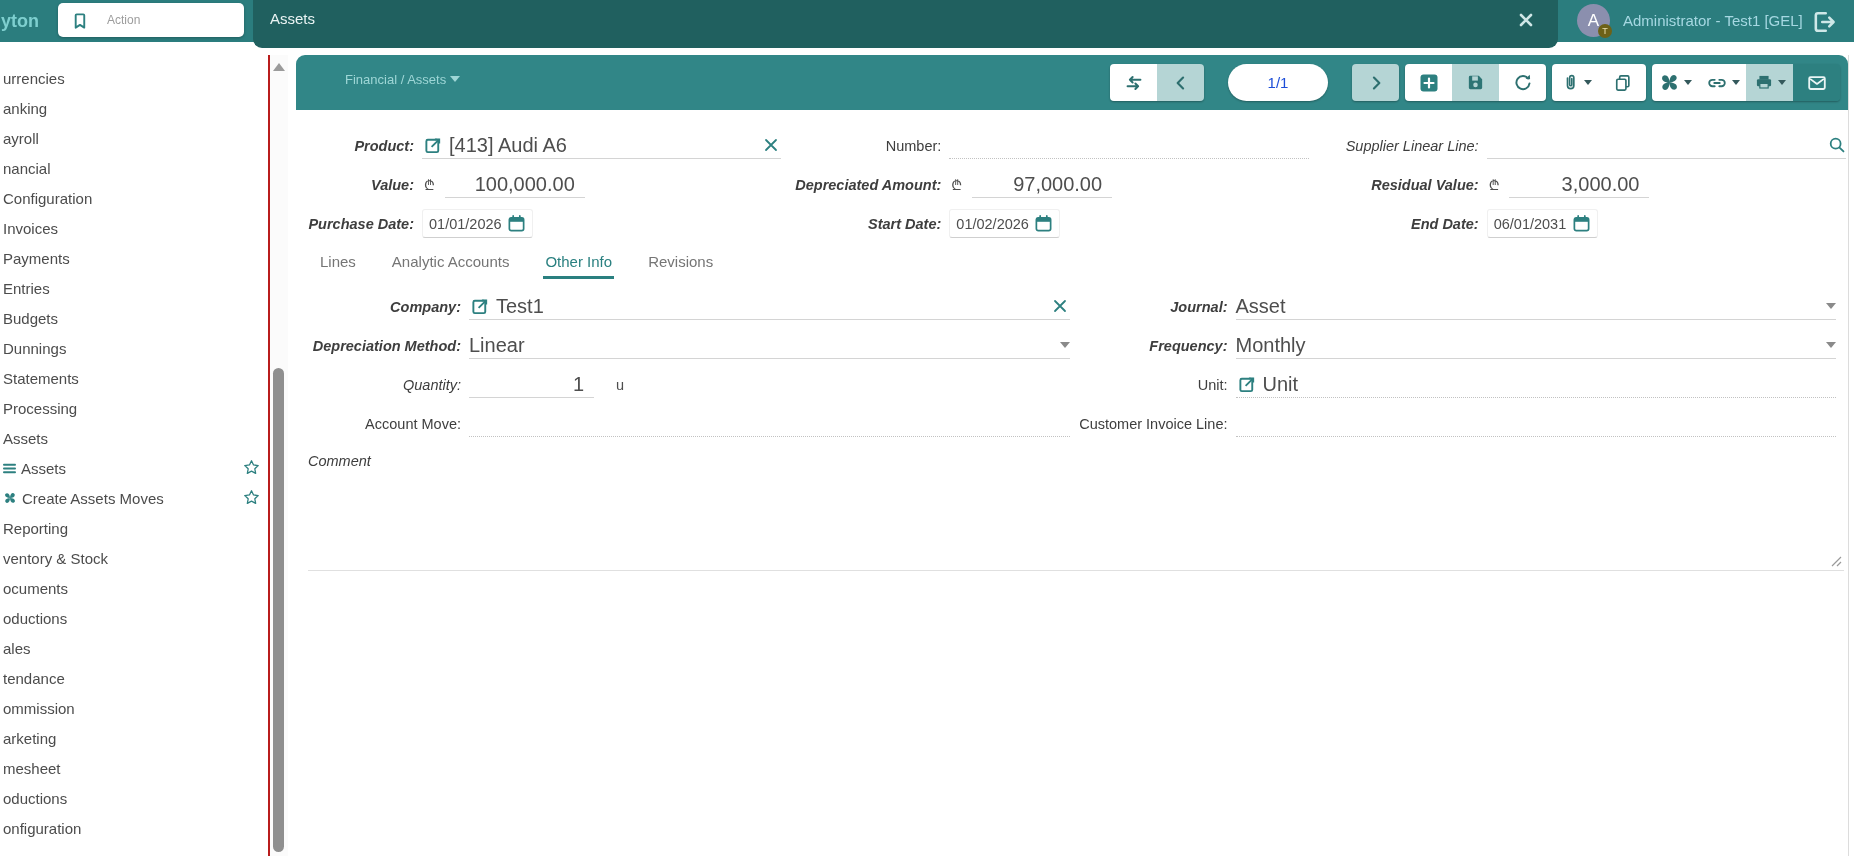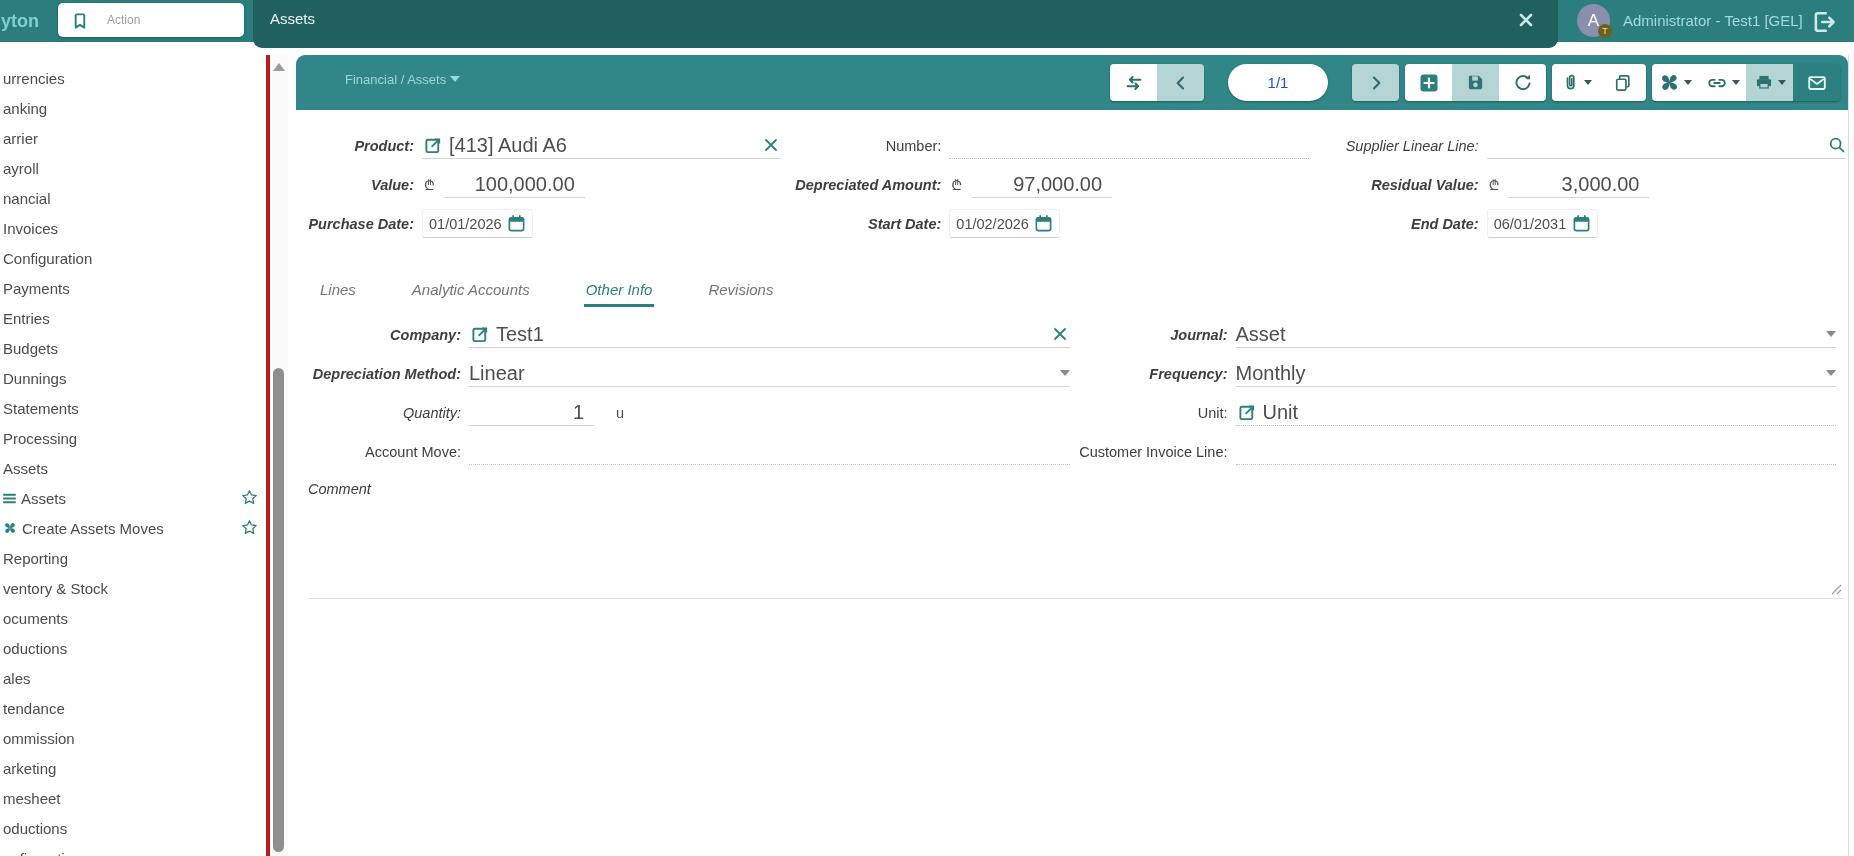--- a/index.html
+++ b/index.html
@@ -23,21 +23,21 @@
   .avatar { position:absolute; left:1577px; top:4px; width:33px; height:33px; border-radius:50%;
             background:#8b8fae; color:#fff; font-size:17px; display:flex; align-items:center; justify-content:center; }
   .avatar-badge { position:absolute; left:1598px; top:24px; width:14px; height:14px; border-radius:50%;
                   background:#6d6118; color:#e8e0b0; font-size:9px; display:flex; align-items:center; justify-content:center; }
   .username { position:absolute; left:1623px; top:12px; font-size:15px; color:#a6d8e2; }
   .logout { position:absolute; left:1810px; top:8px; width:28px; height:28px; }
 
   
   .sidebar { position:absolute; left:0; top:55px; width:288px; height:801px; background:#fff; }
   .menu-list { position:absolute; left:0; top:0; width:270px; height:801px; overflow:hidden;
-               border-right:4px solid #b91c1c; padding-top:8px; }
+               border-right:2px solid #b91c1c; padding-top:8px; }
   .menu-item { position:relative; height:30px; display:flex; align-items:center; padding-left:3px;
                font-size:15px; color:#4c4c4c; white-space:nowrap; cursor:pointer; }
   .menu-item .icn { display:none; margin-right:5px; flex:0 0 auto; }
   .menu-item .star { display:none; position:absolute; right:8px; top:6px; }
   .sb-scroll { position:absolute; left:270px; top:0; width:18px; height:801px; background:#fbfbfb; }
   .sb-up { position:absolute; left:3px; top:8px; width:0; height:0;
            border-left:6px solid transparent; border-right:6px solid transparent; border-bottom:8px solid #9b9b9b; }
   .sb-thumb { position:absolute; left:3px; top:313px; width:11px; height:484px; background:#8f8f8f; border-radius:6px; }
 
   
@@ -78,21 +78,21 @@
   .amt { width:140px; justify-content:flex-end; padding-right:10px; }
   .datebox { display:flex; align-items:center; height:29px; border:1px solid #f0f0f0;
              border-bottom:1px solid #cfcfcf; border-radius:3px; padding:0 6px; }
   .datebox .dval { font-size:14.5px; color:#4e4e4e; width:78px; }
   .sel-caret { width:0; height:0; margin-left:auto; border-left:5px solid transparent;
                border-right:5px solid transparent; border-top:6px solid #8a8a8a; flex:0 0 auto; }
   .suffix { font-size:14.5px; color:#4e4e4e; margin-left:22px; }
   .srch { margin-left:auto; flex:0 0 auto; cursor:pointer; }
 
   
-  .tabs-row { margin-top:32px; padding-left:16px; display:flex; gap:52px; height:32px;font-style:italic; }
+  .tabs-row { margin-top:4px; padding-left:16px; display:flex; gap:32px; height:32px; }
   .ntab { font-size:15px; color:#757575; display:flex; align-items:center; cursor:pointer;
           border-bottom:3px solid transparent; padding:0 2px; }
   .ntab.active { color:#2a8080; border-bottom-color:#2a8080; }
 
   .oi-area { padding:8px 2px 0 6px; }
   .oirow { display:grid; grid-template-columns:153px 8px 1fr 158px 8px 1fr 8px; height:39px; align-items:center; }
   .comment-lbl { margin:6px 0 0 0; font-size:14.5px; color:#3e3e3e; font-style:italic; height:24px;
                  display:flex; align-items:center; }
   .comment-box { position:relative; height:98px; border-bottom:1px solid #e0e0e0; }
   .resize-handle { position:absolute; right:2px; bottom:3px; cursor:nwse-resize; }
@@ -144,41 +144,36 @@
     <span>urrencies</span>
 
   </div>
       <div class="menu-item">
 
     <span>anking</span>
 
   </div>
       <div class="menu-item">
 
-    <span>arrier</span>
-
-  </div>
-      <div class="menu-item">
-
     <span>ayroll</span>
 
   </div>
       <div class="menu-item">
 
     <span>nancial</span>
 
   </div>
       <div class="menu-item">
 
+    <span>Configuration</span>
+
+  </div>
+      <div class="menu-item">
+
     <span>Invoices</span>
-
-  </div>
-      <div class="menu-item">
-
-    <span>Configuration</span>
 
   </div>
       <div class="menu-item">
 
     <span>Payments</span>
 
   </div>
       <div class="menu-item">
 
     <span>Entries</span>

